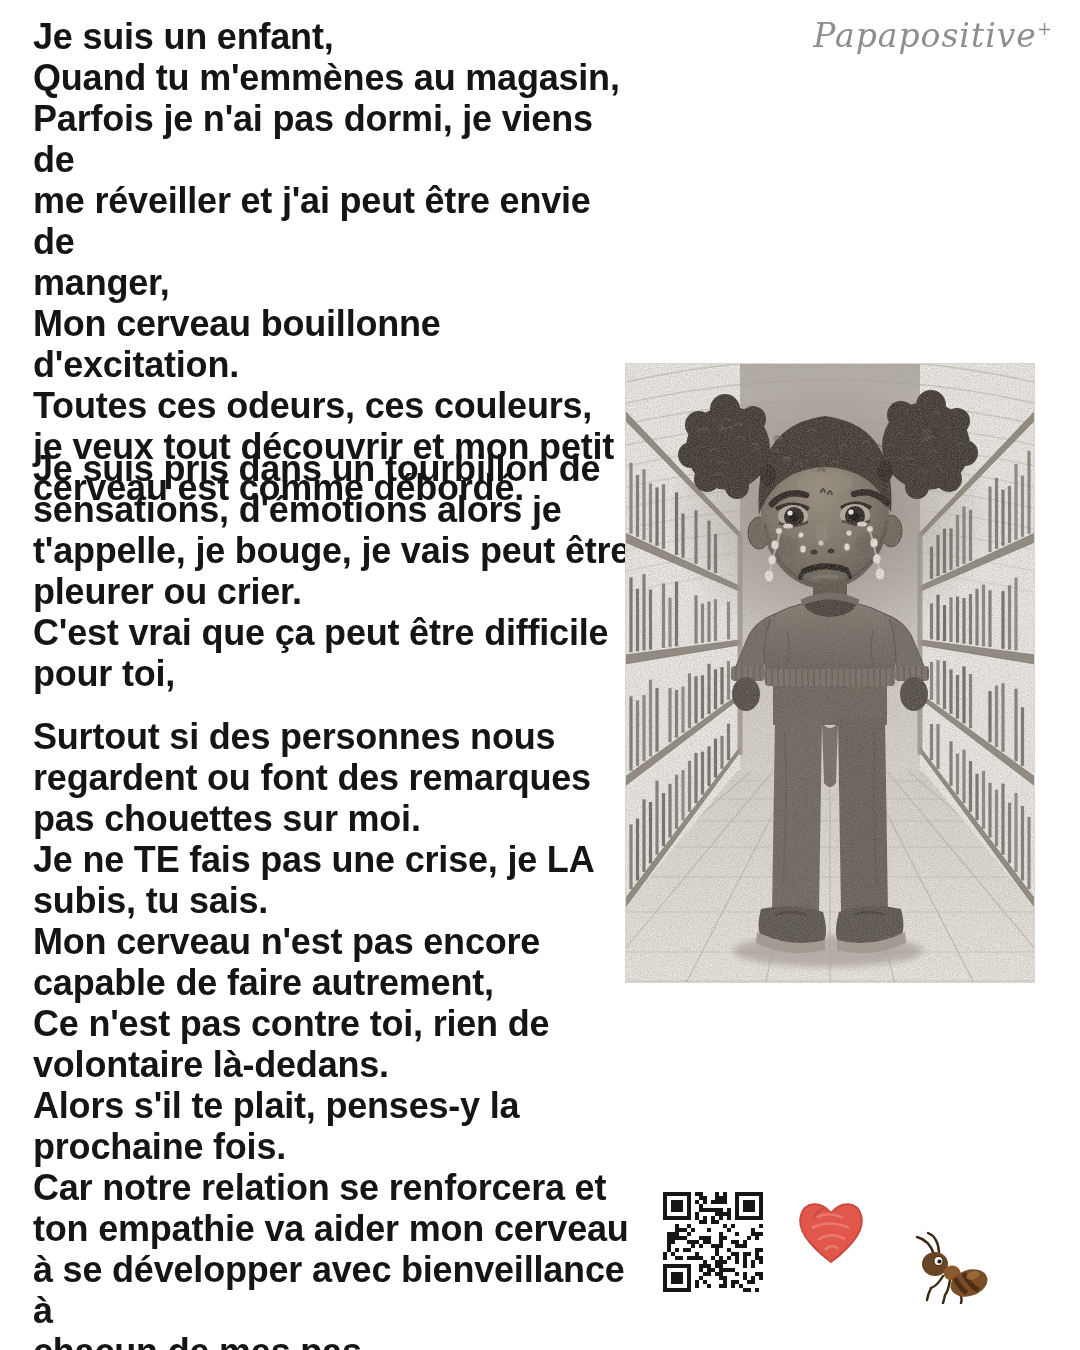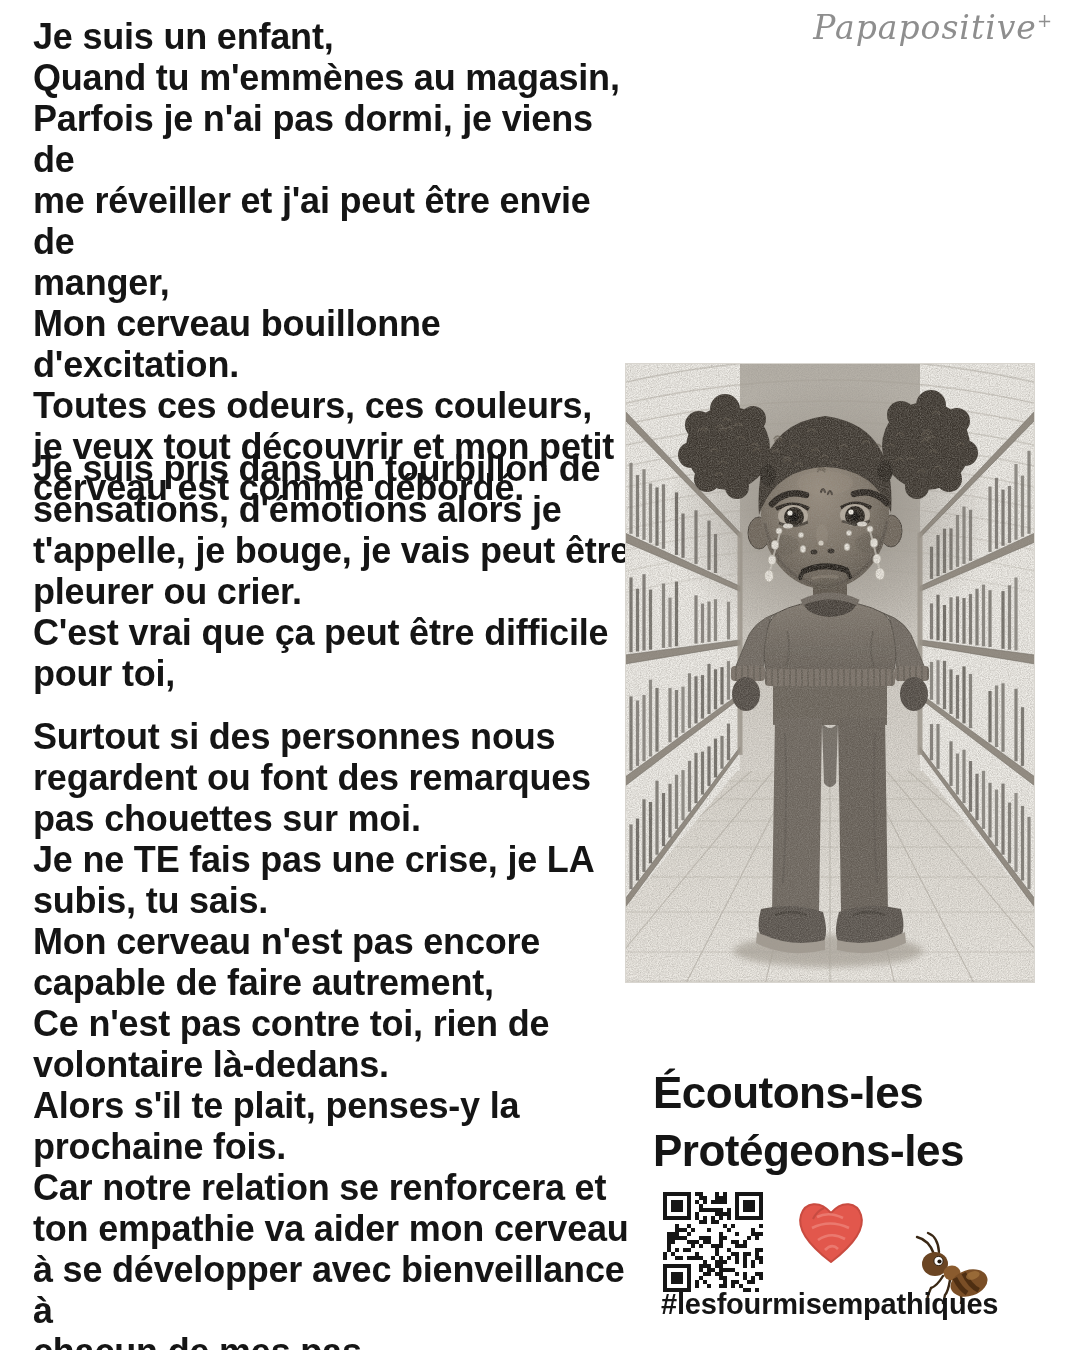--- a/index.html
+++ b/index.html
@@ -1,21 +1,21 @@
 <!DOCTYPE html>
 <html style="--text: #151515; --logo-gray: #8e8e8e; --heart: #e2574c; --heart-edge: #c94b40; --ant-head: #6b4523; --ant-thorax: #8a5b2e; --ant-abdomen: #7a4e26; --ant-dark: #3a2815;"><head>
 <meta charset="utf-8">
 <style>
   html,body{margin:0;padding:0;background:#fff;}
   .page{
     position:relative;width:1080px;height:1350px;background:#fff;overflow:hidden;
     font-family:"Liberation Sans",sans-serif;
   }
   .logo{
-    position:absolute;top:8px;right:27px;
+    position:absolute;top:16px;right:27px;
     font-family:"DejaVu Serif",serif;font-style:italic;font-size:33px;
     color:var(--logo-gray,#8e8e8e);letter-spacing:1px;white-space:nowrap;
   }
   .logo sup{font-size:18px;vertical-align:super;}
   .poem p{
     position:absolute;left:33px;margin:0;
     font-weight:700;font-size:36px;line-height:41px;letter-spacing:-0.2px;
     color:var(--text,#151515);white-space:pre-line;width:600px;
   }
   .poem .p1{top:16px;}
@@ -464,22 +464,20 @@
           <circle cx="224" cy="170" r="2.6"></circle>
             <ellipse cx="222" cy="184" rx="2.8" ry="3.6"></ellipse>
         </g>
       </g>
 
       <rect width="410" height="620" filter="url(#grainF)" opacity="0.6"></rect>
       <rect x="0.5" y="0.5" width="409" height="619" fill="none" stroke="#d9d6d0"></rect>
     </svg>
   </div>
 
-  <p class="cta-heading"><span>Écoutons-les</span>
-<span>Protégeons-les</span></p>
 
   <div class="qr">
     <svg id="qrSvg" width="100" height="100" viewBox="0 0 100 100" xmlns="http://www.w3.org/2000/svg">
         <rect x="0" y="0" width="100" height="100" fill="#ffffff"></rect>
         <path d="M0,0h4v4h-4zM4,0h4v4h-4zM8,0h4v4h-4zM12,0h4v4h-4zM16,0h4v4h-4zM20,0h4v4h-4zM24,0h4v4h-4zM32,0h4v4h-4zM36,0h4v4h-4zM52,0h4v4h-4zM60,0h4v4h-4zM72,0h4v4h-4zM76,0h4v4h-4zM80,0h4v4h-4zM84,0h4v4h-4zM88,0h4v4h-4zM92,0h4v4h-4zM96,0h4v4h-4zM0,4h4v4h-4zM24,4h4v4h-4zM36,4h4v4h-4zM40,4h4v4h-4zM52,4h4v4h-4zM56,4h4v4h-4zM60,4h4v4h-4zM72,4h4v4h-4zM96,4h4v4h-4zM0,8h4v4h-4zM8,8h4v4h-4zM12,8h4v4h-4zM16,8h4v4h-4zM24,8h4v4h-4zM32,8h4v4h-4zM40,8h4v4h-4zM48,8h4v4h-4zM52,8h4v4h-4zM56,8h4v4h-4zM60,8h4v4h-4zM72,8h4v4h-4zM80,8h4v4h-4zM84,8h4v4h-4zM88,8h4v4h-4zM96,8h4v4h-4zM0,12h4v4h-4zM8,12h4v4h-4zM12,12h4v4h-4zM16,12h4v4h-4zM24,12h4v4h-4zM36,12h4v4h-4zM72,12h4v4h-4zM80,12h4v4h-4zM84,12h4v4h-4zM88,12h4v4h-4zM96,12h4v4h-4zM0,16h4v4h-4zM8,16h4v4h-4zM12,16h4v4h-4zM16,16h4v4h-4zM24,16h4v4h-4zM36,16h4v4h-4zM40,16h4v4h-4zM44,16h4v4h-4zM48,16h4v4h-4zM52,16h4v4h-4zM56,16h4v4h-4zM64,16h4v4h-4zM72,16h4v4h-4zM80,16h4v4h-4zM84,16h4v4h-4zM88,16h4v4h-4zM96,16h4v4h-4zM0,20h4v4h-4zM24,20h4v4h-4zM32,20h4v4h-4zM52,20h4v4h-4zM56,20h4v4h-4zM60,20h4v4h-4zM64,20h4v4h-4zM72,20h4v4h-4zM96,20h4v4h-4zM0,24h4v4h-4zM4,24h4v4h-4zM8,24h4v4h-4zM12,24h4v4h-4zM16,24h4v4h-4zM20,24h4v4h-4zM24,24h4v4h-4zM32,24h4v4h-4zM40,24h4v4h-4zM48,24h4v4h-4zM56,24h4v4h-4zM64,24h4v4h-4zM72,24h4v4h-4zM76,24h4v4h-4zM80,24h4v4h-4zM84,24h4v4h-4zM88,24h4v4h-4zM92,24h4v4h-4zM96,24h4v4h-4zM36,28h4v4h-4zM40,28h4v4h-4zM48,28h4v4h-4zM52,28h4v4h-4zM12,32h4v4h-4zM24,32h4v4h-4zM60,32h4v4h-4zM68,32h4v4h-4zM96,32h4v4h-4zM12,36h4v4h-4zM16,36h4v4h-4zM20,36h4v4h-4zM28,36h4v4h-4zM44,36h4v4h-4zM64,36h4v4h-4zM88,36h4v4h-4zM4,40h4v4h-4zM8,40h4v4h-4zM12,40h4v4h-4zM24,40h4v4h-4zM56,40h4v4h-4zM72,40h4v4h-4zM88,40h4v4h-4zM92,40h4v4h-4zM96,40h4v4h-4zM4,44h4v4h-4zM8,44h4v4h-4zM12,44h4v4h-4zM16,44h4v4h-4zM20,44h4v4h-4zM36,44h4v4h-4zM40,44h4v4h-4zM44,44h4v4h-4zM56,44h4v4h-4zM60,44h4v4h-4zM84,44h4v4h-4zM92,44h4v4h-4zM4,48h4v4h-4zM8,48h4v4h-4zM24,48h4v4h-4zM28,48h4v4h-4zM32,48h4v4h-4zM40,48h4v4h-4zM44,48h4v4h-4zM56,48h4v4h-4zM68,48h4v4h-4zM72,48h4v4h-4zM80,48h4v4h-4zM4,52h4v4h-4zM28,52h4v4h-4zM36,52h4v4h-4zM48,52h4v4h-4zM52,52h4v4h-4zM56,52h4v4h-4zM72,52h4v4h-4zM76,52h4v4h-4zM80,52h4v4h-4zM4,56h4v4h-4zM12,56h4v4h-4zM20,56h4v4h-4zM24,56h4v4h-4zM52,56h4v4h-4zM64,56h4v4h-4zM92,56h4v4h-4zM96,56h4v4h-4zM0,60h4v4h-4zM8,60h4v4h-4zM32,60h4v4h-4zM52,60h4v4h-4zM68,60h4v4h-4zM72,60h4v4h-4zM80,60h4v4h-4zM84,60h4v4h-4zM92,60h4v4h-4zM0,64h4v4h-4zM12,64h4v4h-4zM16,64h4v4h-4zM24,64h4v4h-4zM28,64h4v4h-4zM32,64h4v4h-4zM36,64h4v4h-4zM48,64h4v4h-4zM56,64h4v4h-4zM64,64h4v4h-4zM72,64h4v4h-4zM80,64h4v4h-4zM92,64h4v4h-4zM96,64h4v4h-4zM40,68h4v4h-4zM52,68h4v4h-4zM56,68h4v4h-4zM60,68h4v4h-4zM72,68h4v4h-4zM80,68h4v4h-4zM88,68h4v4h-4zM96,68h4v4h-4zM0,72h4v4h-4zM4,72h4v4h-4zM8,72h4v4h-4zM12,72h4v4h-4zM16,72h4v4h-4zM20,72h4v4h-4zM24,72h4v4h-4zM36,72h4v4h-4zM40,72h4v4h-4zM44,72h4v4h-4zM52,72h4v4h-4zM56,72h4v4h-4zM80,72h4v4h-4zM88,72h4v4h-4zM0,76h4v4h-4zM24,76h4v4h-4zM36,76h4v4h-4zM44,76h4v4h-4zM48,76h4v4h-4zM56,76h4v4h-4zM60,76h4v4h-4zM64,76h4v4h-4zM68,76h4v4h-4zM0,80h4v4h-4zM8,80h4v4h-4zM12,80h4v4h-4zM16,80h4v4h-4zM24,80h4v4h-4zM40,80h4v4h-4zM44,80h4v4h-4zM52,80h4v4h-4zM56,80h4v4h-4zM72,80h4v4h-4zM80,80h4v4h-4zM92,80h4v4h-4zM96,80h4v4h-4zM0,84h4v4h-4zM8,84h4v4h-4zM12,84h4v4h-4zM16,84h4v4h-4zM24,84h4v4h-4zM36,84h4v4h-4zM56,84h4v4h-4zM60,84h4v4h-4zM80,84h4v4h-4zM88,84h4v4h-4zM96,84h4v4h-4zM0,88h4v4h-4zM8,88h4v4h-4zM12,88h4v4h-4zM16,88h4v4h-4zM24,88h4v4h-4zM32,88h4v4h-4zM40,88h4v4h-4zM60,88h4v4h-4zM68,88h4v4h-4zM72,88h4v4h-4zM84,88h4v4h-4zM88,88h4v4h-4zM0,92h4v4h-4zM24,92h4v4h-4zM32,92h4v4h-4zM44,92h4v4h-4zM56,92h4v4h-4zM60,92h4v4h-4zM68,92h4v4h-4zM76,92h4v4h-4zM0,96h4v4h-4zM4,96h4v4h-4zM8,96h4v4h-4zM12,96h4v4h-4zM16,96h4v4h-4zM20,96h4v4h-4zM24,96h4v4h-4zM80,96h4v4h-4zM84,96h4v4h-4zM92,96h4v4h-4z" fill="#161616"></path>
       </svg>
   </div>
 
   <div class="heart">
     <svg width="80" height="80" viewBox="0 0 80 80" xmlns="http://www.w3.org/2000/svg">
@@ -509,15 +507,14 @@
       <ellipse cx="51" cy="43" rx="8.5" ry="7.5" fill="var(--ant-thorax,#8a5b2e)"></ellipse>
       <g transform="rotate(-18 68 53)">
         <ellipse cx="68" cy="53" rx="19" ry="13" fill="var(--ant-abdomen,#7a4e26)"></ellipse>
         <path d="M56,44 Q58,56 63,62" stroke="#46290f" stroke-width="5" fill="none" opacity="0.85"></path>
         <path d="M66,42 Q68,56 75,63" stroke="#46290f" stroke-width="5" fill="none" opacity="0.85"></path>
         <ellipse cx="74" cy="47" rx="7" ry="4" fill="#a5763f" opacity="0.7"></ellipse>
       </g>
     </svg>
   </div>
 
-  <p class="hashtag">#lesfourmisempathiques</p>
 
 </div>
 
 </body></html>

